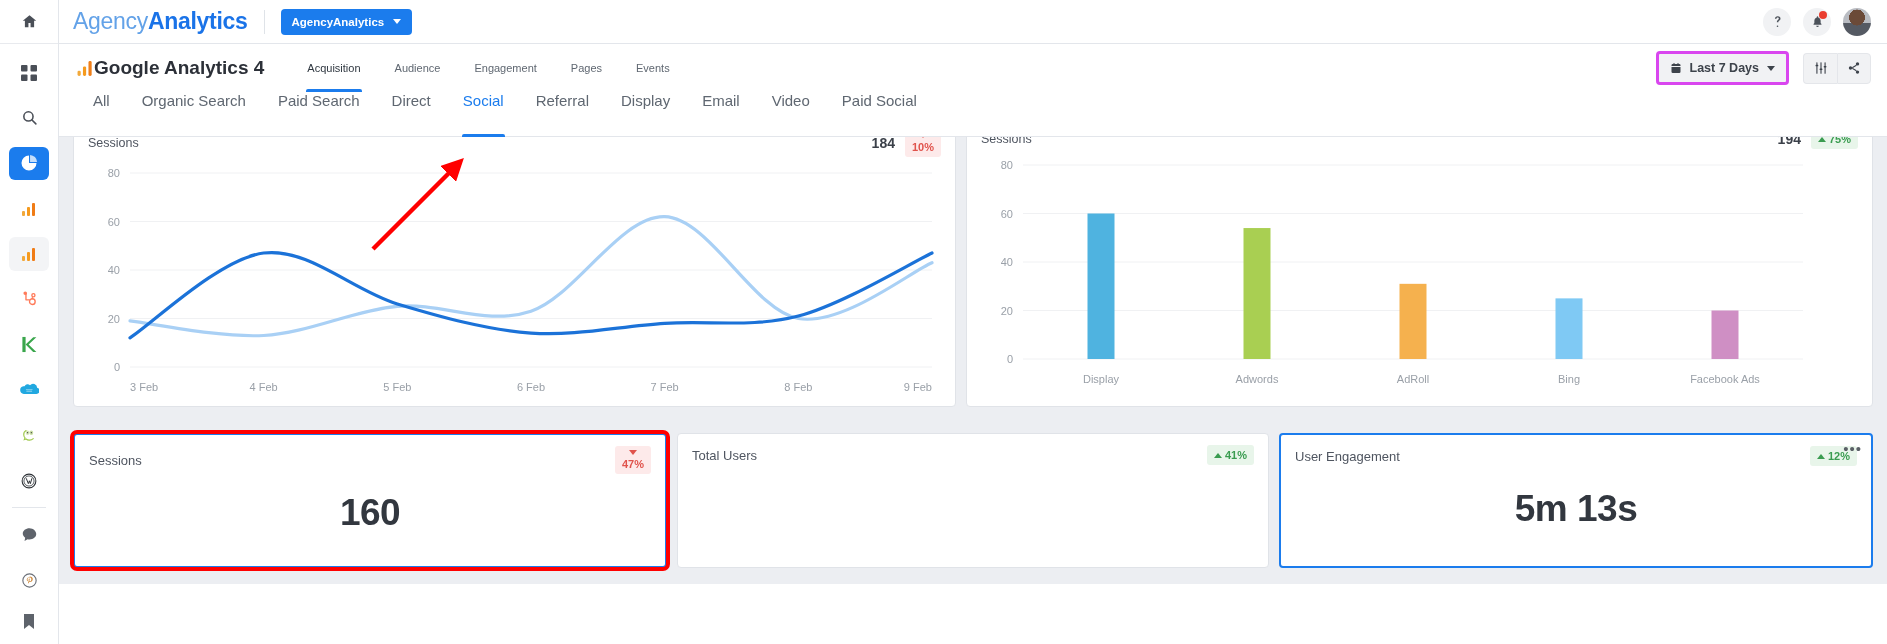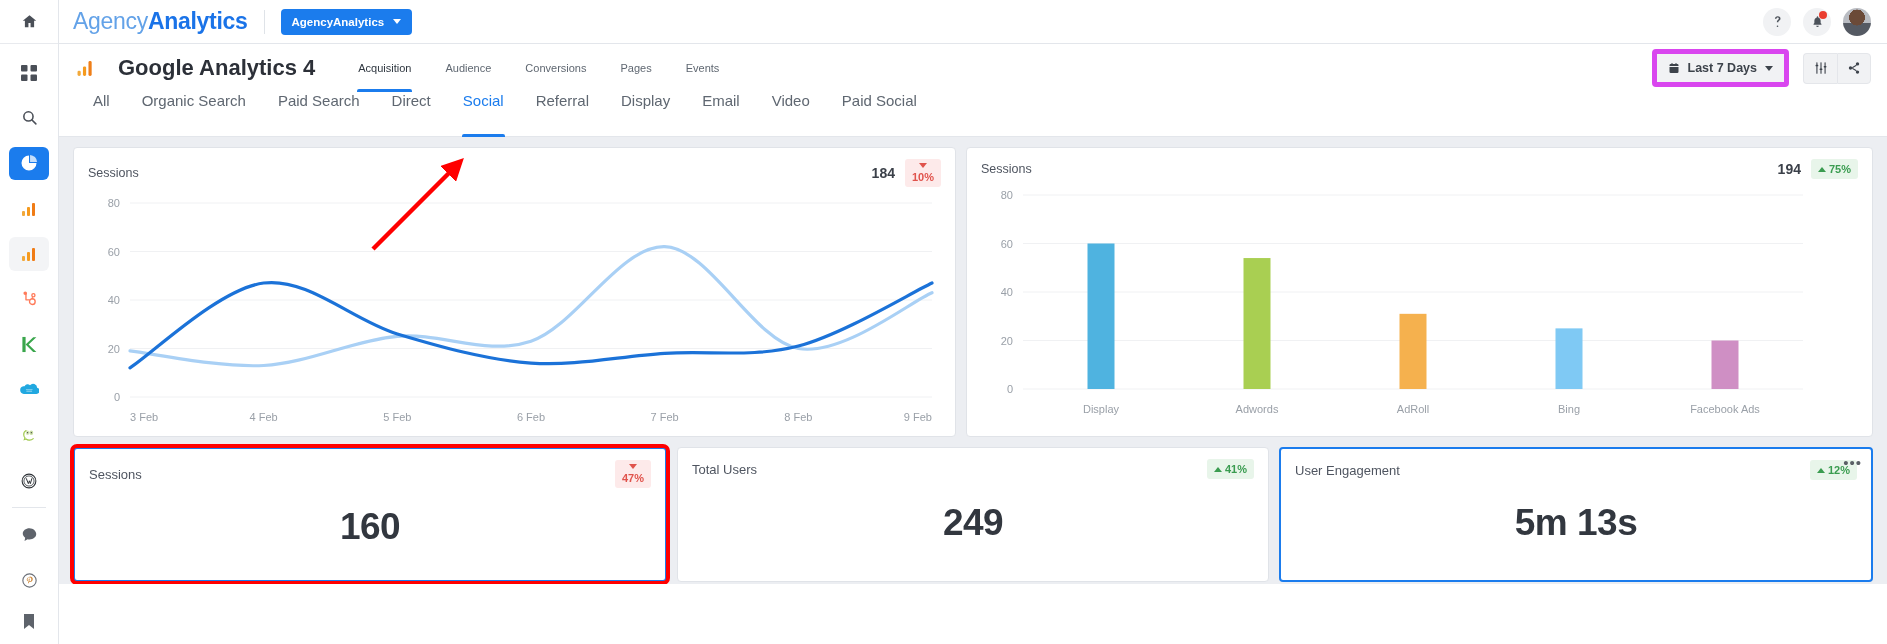--- a/index.html
+++ b/index.html
@@ -63,33 +63,33 @@
                 linear-gradient(180deg,#b9bcc2 0 54%, #555a63 54% 100%);
     overflow:hidden; position:relative;
   }
   .notif-dot { position:absolute; top:3px; right:4px; width:8px;height:8px;border-radius:50%;background:#ea3d2f; }
 
   
   .modbar {
     height: 48px; flex: 0 0 48px; background:#fff;
     display:flex; align-items:center; padding: 0 16px 0 18px; position:relative;
   }
-  .mod-title { font-size:22px; font-weight:700; color:#2c3038; margin-left:24px; margin-right:26px; white-space:nowrap; }
+  .mod-title { font-size:19px; font-weight:700; color:#2c3038; margin-left:0; margin-right:26px; white-space:nowrap; }
   .navtabs { display:flex; align-items:center; height:100%; }
   .navtab {
     font-size:11px; color:#5f6771; padding: 0 17px; height:100%;
     display:flex; align-items:center; cursor:pointer; position:relative; white-space:nowrap;
   }
   .navtab.active { color:#2f3740; }
   .navtab.active::after {
     content:""; position:absolute; left:16px; right:16px; bottom:0; height:3px; background:#1b7ced; border-radius:2px 2px 0 0;
   }
   .mod-spacer { flex:1 1 auto; }
   .daterange {
-    display:flex;align-items:center;gap:8px; background:#f1f2f4; border:5px solid #d946ef;
+    display:flex;align-items:center;gap:8px; background:#f1f2f4; border:3px solid #d946ef;
     border-radius:4px; padding:7px 11px; font-size:12.5px; color:#3d434b; cursor:pointer; font-weight:600; white-space:nowrap;
   }
   .icon-grp { display:flex; margin-left:14px; }
   .icon-btn {
     width:34px;height:31px; background:#f1f2f4; border:1px solid #e4e6ea;
     display:flex;align-items:center;justify-content:center; cursor:pointer; color:#3d434b;
   }
   .icon-btn:first-child { border-radius:4px 0 0 4px; border-right:none; }
   .icon-btn:last-child  { border-radius:0 4px 4px 0; }
 
@@ -104,21 +104,21 @@
     display:flex; align-items:flex-start; cursor:pointer; position:relative; white-space:nowrap;
   }
   .subtab.active { color:#1b7ced; }
   .subtab.active::after {
     content:""; position:absolute; left:15px; right:15px; bottom:-1px; height:3px; background:#1b7ced; border-radius:2px 2px 0 0;
   }
 
   
   .canvas {
     flex:1 1 auto; background:#eceef2; padding: 10px 14px 16px 14px;
-    display:flex; flex-direction:column; gap:10px; overflow:hidden;
+    display:flex; flex-direction:column; gap:26px; overflow:hidden;justify-content:flex-end;
   }
   .row { display:flex; gap:10px; }
   .card {
     background:#fff; border:1px solid #e0e3e8; border-radius:4px;
     position:relative; flex:1 1 0; min-width:0;
   }
   .card-head { display:flex; align-items:center; padding: 11px 14px 0 14px; }
   .card-title { font-size:12.5px; color:#4f5560; }
   .head-spacer { flex:1 1 auto; }
   .kpi-val-inline { font-size:14px; color:#3b4049; font-weight:600; margin-right:10px; }
@@ -301,21 +301,21 @@
       <div class="mod-title">Google Analytics 4</div>
 
       <div class="navtabs">
         <div class="navtab active">
             <span>Acquisition</span>
           </div>
         <div class="navtab">
             <span>Audience</span>
           </div>
         <div class="navtab">
-            <span>Conversions</span>
+            <span>Engagement</span>
           </div>
         <div class="navtab">
             <span>Pages</span>
           </div>
         <div class="navtab">
             <span>Events</span>
           </div>
       </div>
 
       <div class="mod-spacer"></div>
@@ -480,23 +480,20 @@
 
         <div class="card kpi">
           <div class="card-head">
             <span class="kpi-label">Total Users</span>
             <span class="head-spacer"></span>
             <span class="badge up">
               <span class="tri-up"></span>
               <span>41%</span>
             </span>
           </div>
-          <div class="kpi-big">
-            <span>249</span>
-          </div>
         </div>
 
         <div class="card kpi selected">
           <div class="dots">•••</div>
           <div class="card-head">
             <span class="kpi-label">User Engagement</span>
             <span class="head-spacer"></span>
             <span class="badge up">
               <span class="tri-up"></span>
               <span>12%</span>

